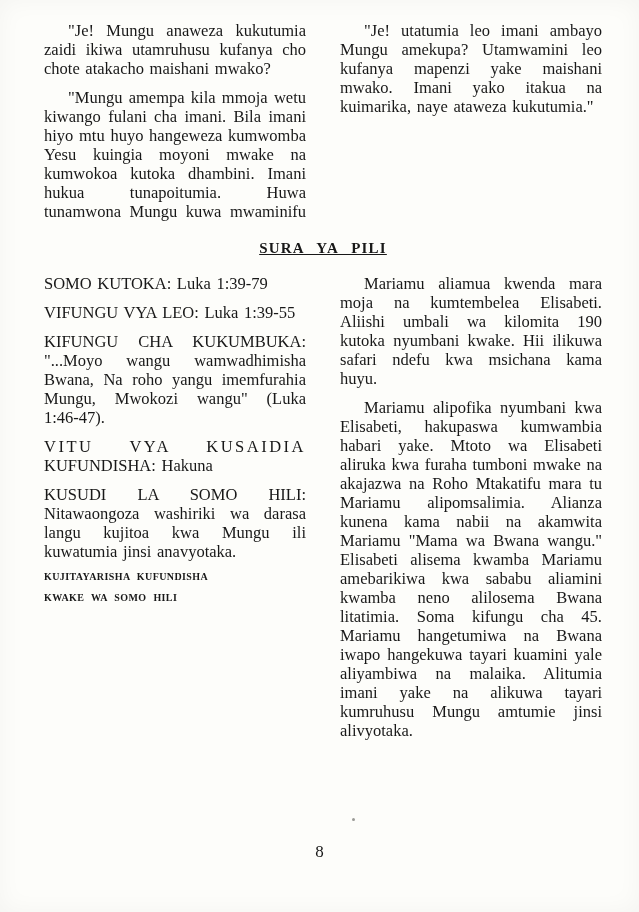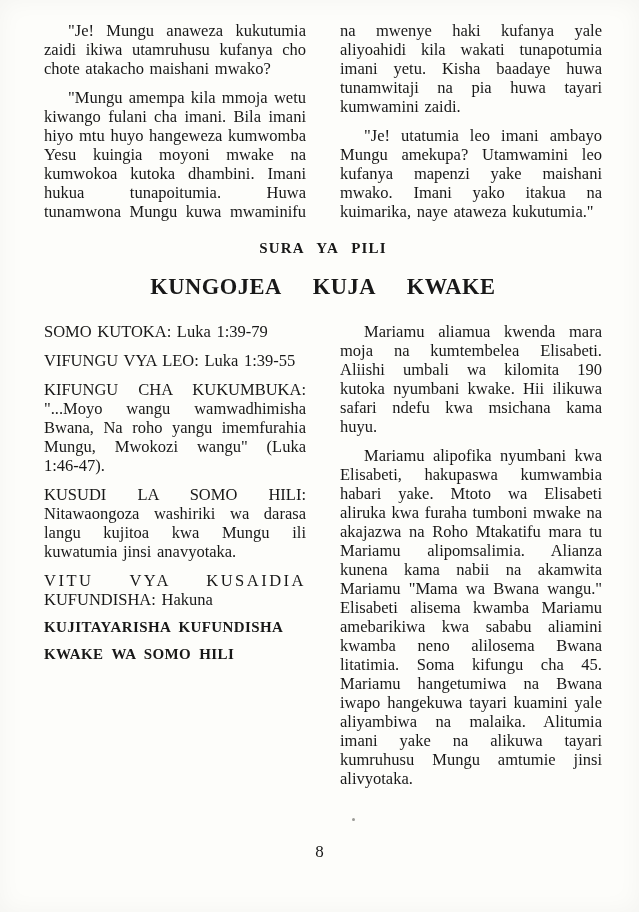--- a/index.html
+++ b/index.html
@@ -23,35 +23,36 @@
     text-align:justify;
     word-spacing:1.5px;
     margin-bottom:10px;
   }
   .indent { text-indent:24px; }
   
   .cont { text-align-last:justify; }
   
   .spread::first-line { letter-spacing:2.5px; }
   .subhead {
-    font-size:15px;
+    font-size:10px;
     font-weight:bold;
     letter-spacing:0.4px;
     word-spacing:4px;
     white-space:nowrap;
     margin:4px 0 10px 0;
   }
   .chapter { text-align:center; }
   .kicker {
     font-weight:bold;
     font-size:15px;
     letter-spacing:1.2px;
     word-spacing:8px;
     margin:9px 0 17px 0;
     white-space:nowrap;
+    text-decoration:underline;
   }
   .title {
     font-weight:bold;
     font-size:22.5px;
     letter-spacing:0.5px;
     word-spacing:26px;
     margin:0 0 22px 0;
     white-space:nowrap;
   }
   .pagefooter {
@@ -74,37 +75,35 @@
 <body>
 
 <div class="page">
 
   <section class="row">
     <div class="col">
       <p class="para indent">"Je! Mungu anaweza kukutumia zaidi ikiwa utamruhusu kufanya cho chote atakacho maishani mwako?</p>
       <p class="para indent cont">"Mungu amempa kila mmoja wetu kiwango fulani cha imani. Bila imani hiyo mtu huyo hangeweza kumwomba Yesu kuingia moyoni mwake na kumwokoa kutoka dhambini. Imani hukua tunapoitumia. Huwa tunamwona Mungu kuwa mwaminifu</p>
     </div>
     <div class="col">
-      <p class="para">na mwenye haki kufanya yale aliyoahidi kila wakati tunapotumia imani yetu. Kisha baadaye huwa tunamwitaji na pia huwa tayari kumwamini zaidi.</p>
       <p class="para indent">"Je! utatumia leo imani ambayo Mungu amekupa? Utamwamini leo kufanya mapenzi yake maishani mwako. Imani yako itakua na kuimarika, naye ataweza kukutumia."</p>
     </div>
   </section>
 
   <header class="chapter">
     <div class="kicker">SURA YA PILI</div>
-    <h1 class="title">KUNGOJEA KUJA KWAKE</h1>
   </header>
 
   <section class="row">
     <div class="col">
       <p class="para">SOMO KUTOKA: Luka 1:39-79</p>
       <p class="para">VIFUNGU VYA LEO: Luka 1:39-55</p>
       <p class="para">KIFUNGU CHA KUKUMBUKA: "...Moyo wangu wamwadhimisha Bwana, Na roho yangu imemfurahia Mungu, Mwokozi wangu" (Luka 1:46-47).</p>
+      <p class="para spread">VITU VYA KUSAIDIA KUFUNDISHA: Hakuna</p>
       <p class="para">KUSUDI LA SOMO HILI: Nitawaongoza washiriki wa darasa langu kujitoa kwa Mungu ili kuwatumia jinsi anavyotaka.</p>
-      <p class="para spread">VITU VYA KUSAIDIA KUFUNDISHA: Hakuna</p>
       <h2 class="subhead">KUJITAYARISHA KUFUNDISHA</h2>
       <h2 class="subhead">KWAKE WA SOMO HILI</h2>
     </div>
     <div class="col">
       <p class="para indent">Mariamu aliamua kwenda mara moja na kumtembelea Elisabeti. Aliishi umbali wa kilomita 190 kutoka nyumbani kwake. Hii ilikuwa safari ndefu kwa msichana kama huyu.</p>
       <p class="para indent">Mariamu alipofika nyumbani kwa Elisabeti, hakupaswa kumwambia habari yake. Mtoto wa Elisabeti aliruka kwa furaha tumboni mwake na akajazwa na Roho Mtakatifu mara tu Mariamu alipomsalimia. Alianza kunena kama nabii na akamwita Mariamu "Mama wa Bwana wangu." Elisabeti alisema kwamba Mariamu amebarikiwa kwa sababu aliamini kwamba neno alilosema Bwana litatimia. Soma kifungu cha 45. Mariamu hangetumiwa na Bwana iwapo hangekuwa tayari kuamini yale aliyambiwa na malaika. Alitumia imani yake na alikuwa tayari kumruhusu Mungu amtumie jinsi alivyotaka.</p>
     </div>
   </section>
 
   <div class="speck"></div>

